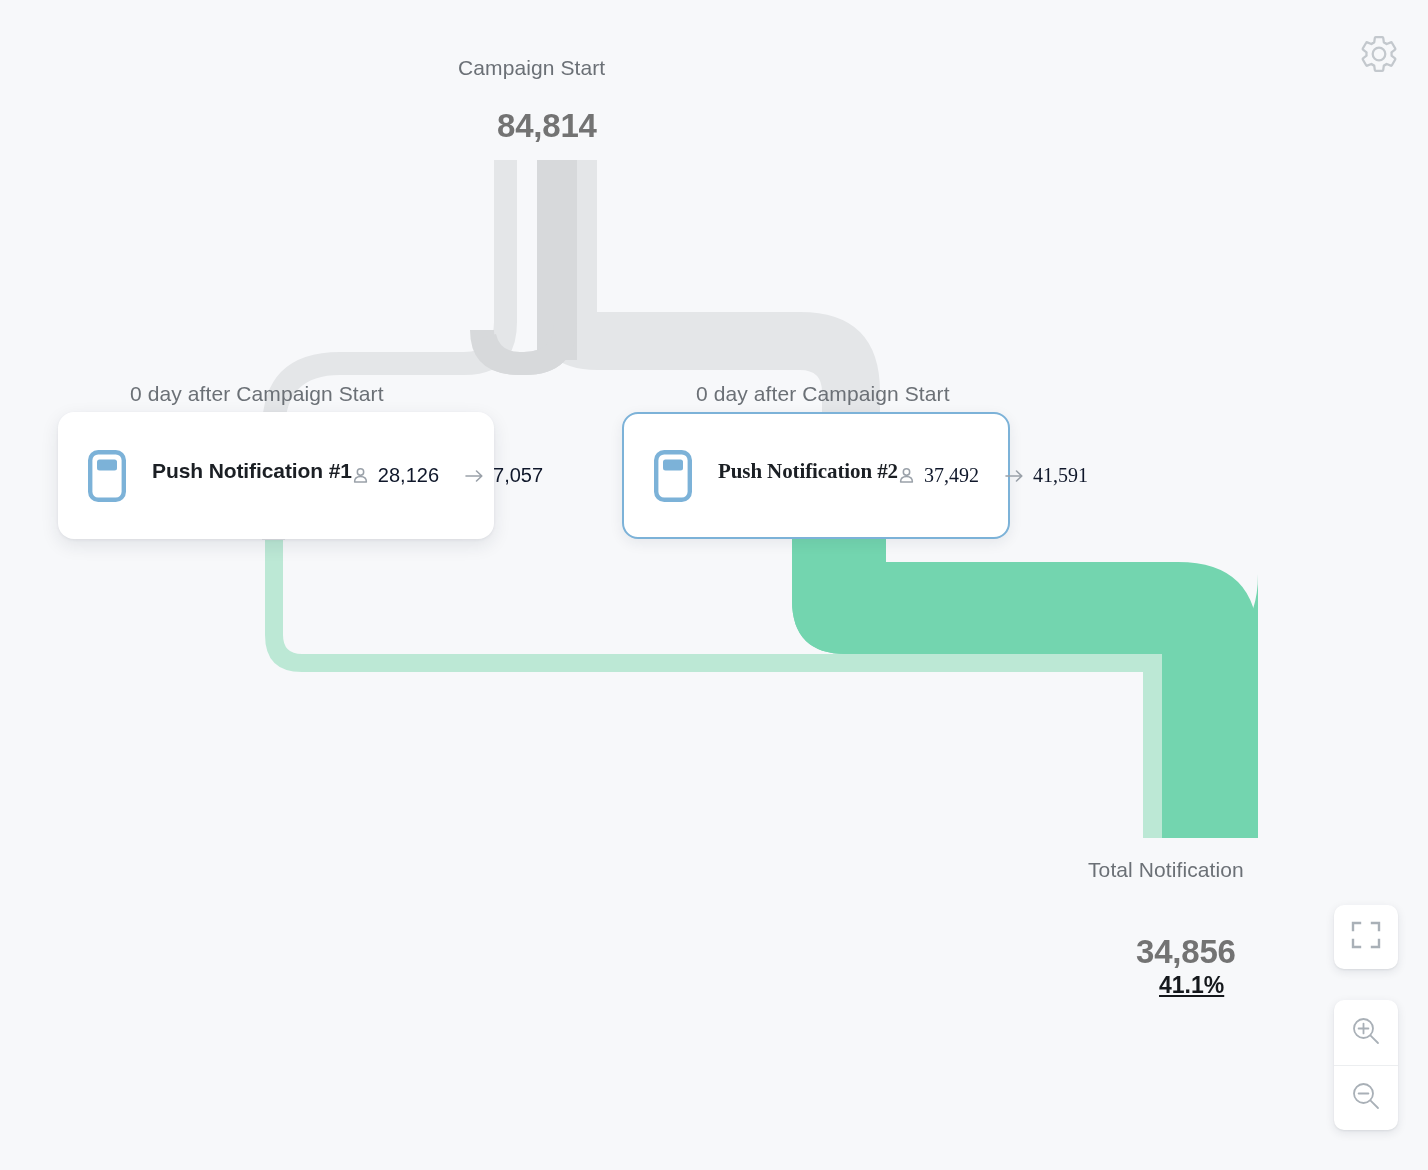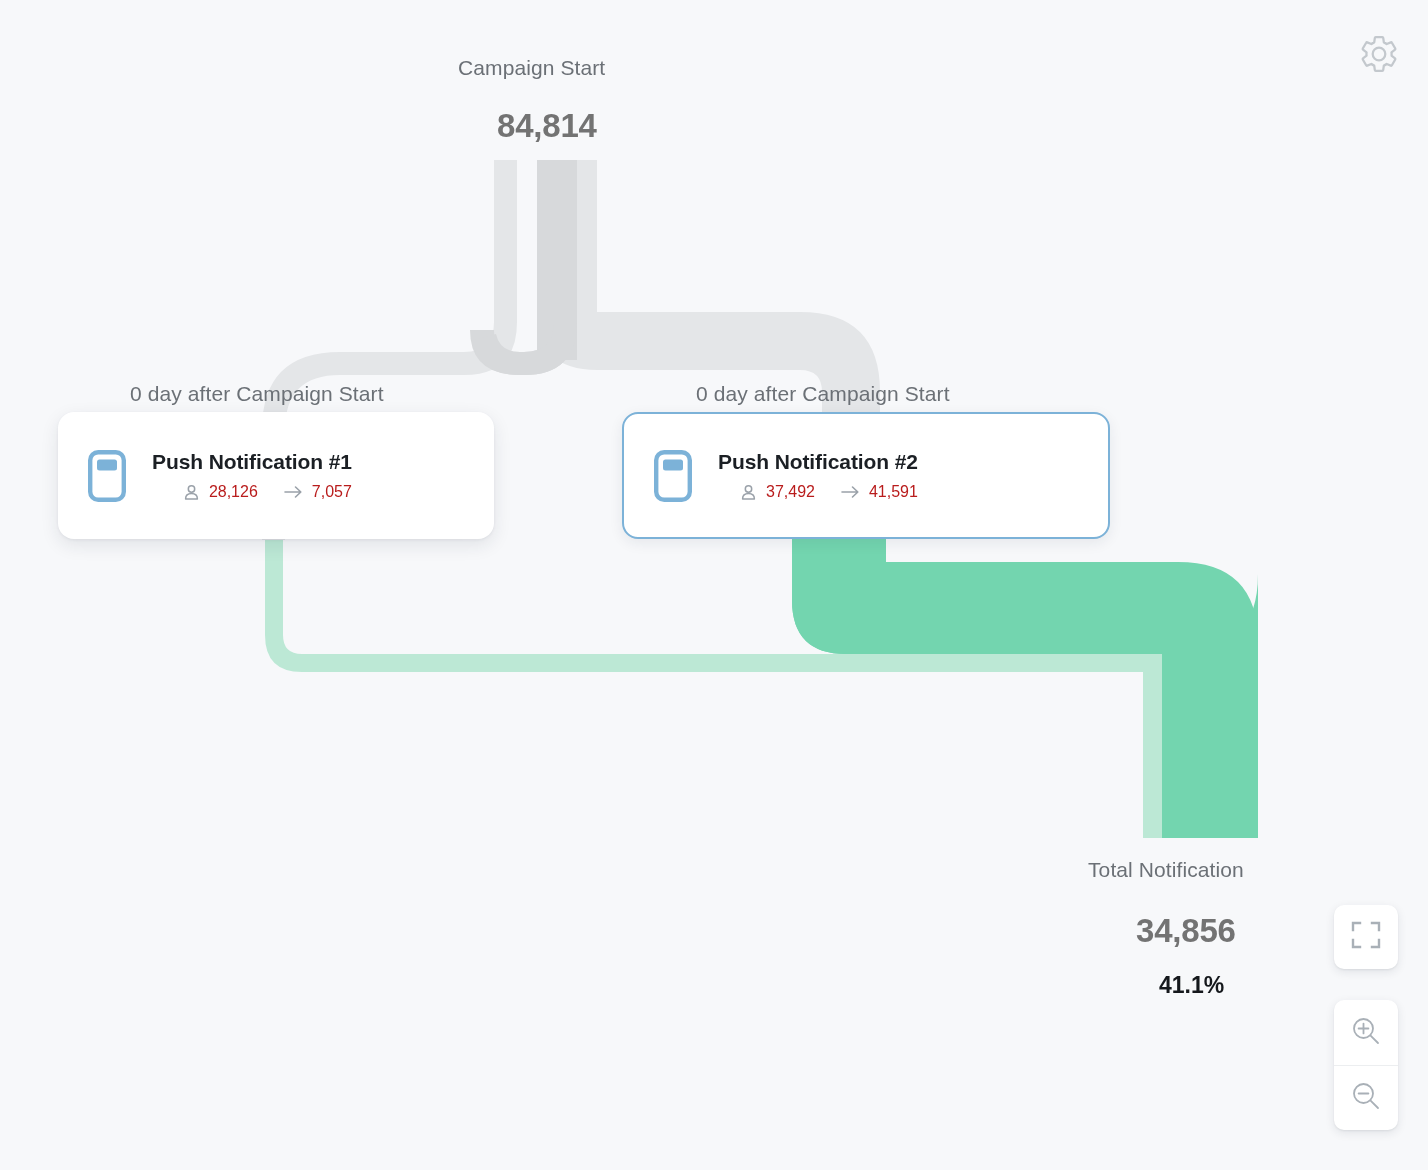--- a/index.html
+++ b/index.html
@@ -67,34 +67,34 @@
   }
   .node-icon {
     width: 46px;
     height: 58px;
     flex: 0 0 auto;
     margin-right: 22px;
     display: flex;
     align-items: center;
     justify-content: center;
   }
-  .node-body { display: flex; flex-direction: column; justify-content: center; align-items: flex-end; }
+  .node-body { display: flex; flex-direction: row; justify-content: center; }
   .node-title {
     font-size: 21px;
     font-weight: bold;
     color: #1b1f24;
     letter-spacing: -0.1px;
     margin-bottom: 9px;
     white-space: nowrap;
   }
   .node-stats {
     display: flex;
     align-items: center;
-    font-size: 16px;
-    color: #b91c1c;
+    font-size: 20px;
+    color: #0f172a;
     white-space: nowrap;
   }
   .stat-group { display: flex; align-items: center; }
   .stat-group + .stat-group { margin-left: 26px; }
   .stat-icon { margin-right: 9px; display: flex; align-items: center; }
   .arrow-icon { margin-right: 9px; display: flex; align-items: center; }
 
   
   .gear-btn {
     position: absolute;
@@ -256,21 +256,21 @@
             </svg>
           </span>
           <span>7,057</span>
         </span>
       </div>
     </div>
   </div>
 
   <div class="label-sm" style="left:696px; top:382px;">0 day after Campaign Start</div>
 
-  <div class="node-card selected" style="left:622px; top:412px; width:488px; height:127px;">
+  <div class="node-card selected" style="left:622px; top:412px; width:388px; height:127px;font-family:Liberation Serif, serif;">
     <span class="node-icon">
       <svg width="38" height="52" viewBox="0 0 38 52" xmlns="http://www.w3.org/2000/svg">
         <rect x="2.2" y="2.2" width="33.6" height="47.6" rx="8" ry="8" fill="none" stroke="#7cb2d8" stroke-width="4.4"></rect>
         <rect x="9" y="9.5" width="20" height="11" rx="2.5" ry="2.5" fill="#7cb2d8"></rect>
       </svg>
     </span>
     <div class="node-body">
       <div class="node-title">Push Notification #2</div>
       <div class="node-stats">
         <span class="stat-group">
@@ -288,22 +288,22 @@
               <path d="M1 7 H16.5 M11.5 2 L16.8 7 L11.5 12" fill="none" stroke="#9aa1a9" stroke-width="1.6" stroke-linecap="round" stroke-linejoin="round"></path>
             </svg>
           </span>
           <span>41,591</span>
         </span>
       </div>
     </div>
   </div>
 
   <div class="label-sm" style="left:1088px; top:858px;">Total Notification</div>
-  <div class="value-lg" style="left:1136px; top:912px;text-align:right;">34,856</div>
-  <div class="value-md" style="left:1159px; top:972px;">41.1%</div>
+  <div class="value-lg" style="left:1136px; top:933px;text-align:right;">34,856</div>
+  <div class="value-md" style="left:1159px; top:972px;text-decoration:underline;">41.1%</div>
 
   <div class="gear-btn">
     <span>
       <svg width="42" height="42" viewBox="0 0 24 24" xmlns="http://www.w3.org/2000/svg">
         <path d="M19.14 12.94a7.07 7.07 0 0 0 .06-.94 7.07 7.07 0 0 0-.06-.94l2.03-1.58a.48.48 0 0 0 .12-.61l-1.92-3.32a.48.48 0 0 0-.59-.22l-2.39.96a7 7 0 0 0-1.62-.94l-.36-2.54a.47.47 0 0 0-.47-.4h-3.84a.47.47 0 0 0-.47.4l-.36 2.54c-.59.24-1.13.56-1.62.94l-2.39-.96a.48.48 0 0 0-.59.22L2.74 8.87a.48.48 0 0 0 .12.61l2.03 1.58a7.3 7.3 0 0 0 0 1.88l-2.03 1.58a.48.48 0 0 0-.12.61l1.92 3.32c.12.22.37.3.59.22l2.39-.96c.5.38 1.03.7 1.62.94l.36 2.54c.04.23.24.4.47.4h3.84c.23 0 .43-.17.47-.4l.36-2.54c.59-.24 1.13-.56 1.62-.94l2.39.96c.22.08.47 0 .59-.22l1.92-3.32a.48.48 0 0 0-.12-.61l-2.03-1.58zM12 15.6A3.6 3.6 0 1 1 12 8.4a3.6 3.6 0 0 1 0 7.2z" fill="none" stroke="#c3c8cd" stroke-width="1.3" stroke-linejoin="round"></path>
       </svg>
     </span>
   </div>
 
   <div class="ctrl-fit">

